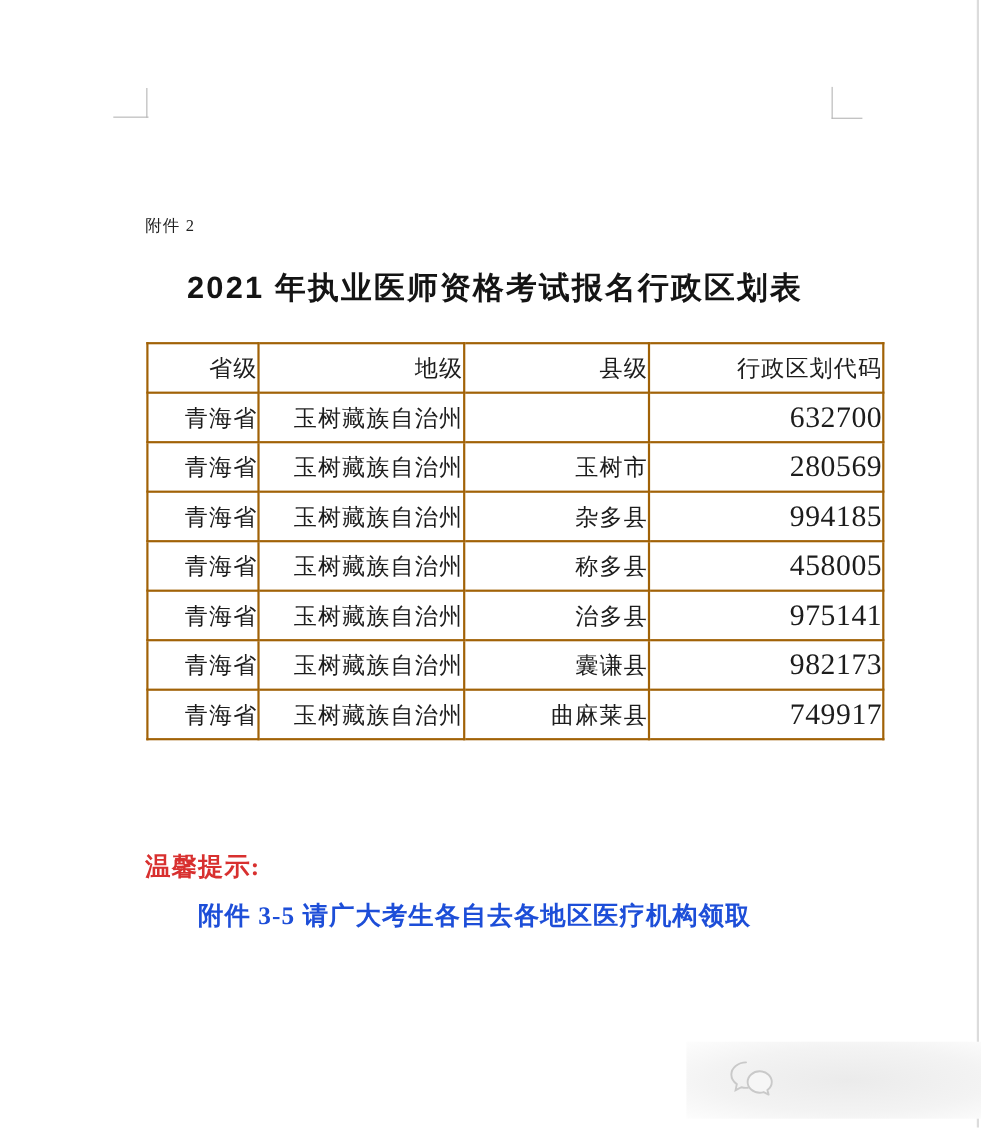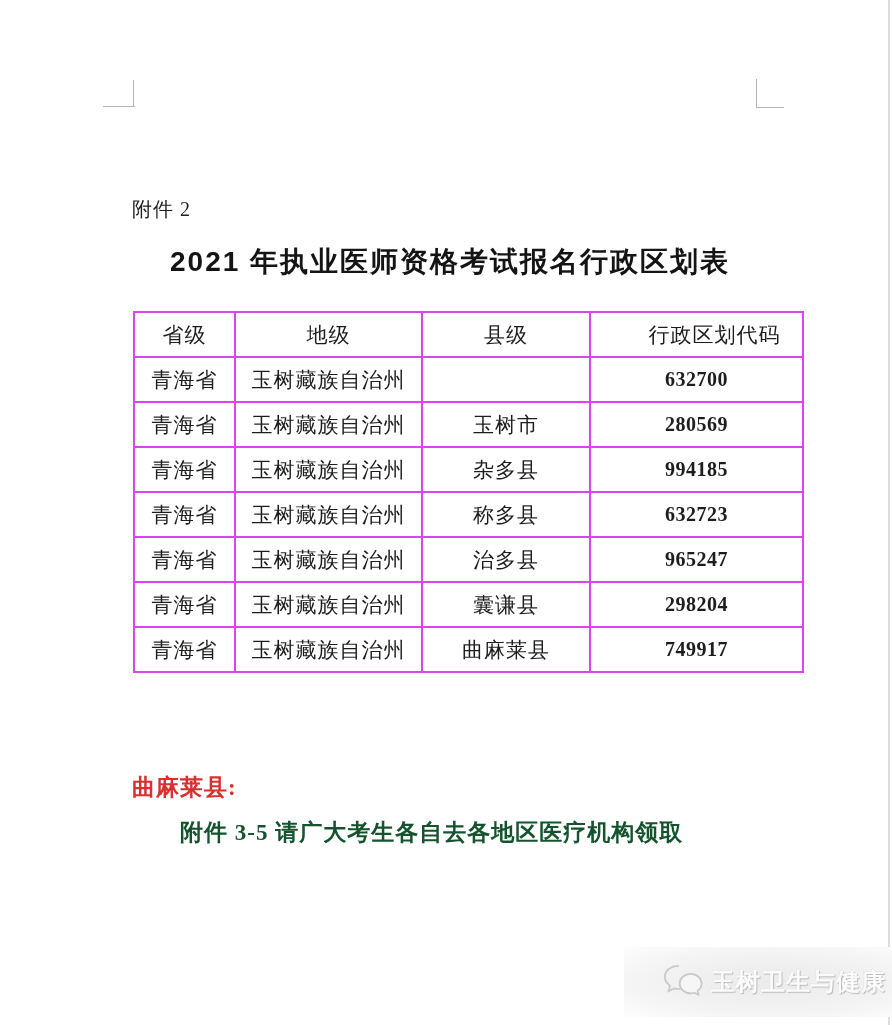--- a/index.html
+++ b/index.html
@@ -19,43 +19,43 @@
   }
   .mark { position:absolute; background:#b5b5b5; }
   .mark-tl-v { left:133px; top:80px;  width:1px; height:27px; }
   .mark-tl-h { left:103px; top:106px; width:32px; height:1px; }
   .mark-tr-v { left:756px; top:79px;  width:1px; height:29px; }
   .mark-tr-h { left:756px; top:107px; width:28px; height:1px; }
 
   
   .attachment-label {
     position:absolute; left:132px; top:196px;
-    font-size:20px; letter-spacing:1px; color:#222;
+    font-size:15px; letter-spacing:1px; color:#222;
   }
   .doc-title {
     position:absolute; left:170px; top:243px; width:600px;
     font-family:"Liberation Sans","DejaVu Sans",sans-serif;
     font-weight:bold; font-size:28px; letter-spacing:2px;
     color:#141414; white-space:nowrap;
   }
 
   
   table.region-table {
     position:absolute; left:133px; top:311px;
     width:625px; border-collapse:collapse; table-layout:fixed;
   }
   table.region-table th, table.region-table td {
-    border:2px solid #d946ef;
+    border:2px solid #a16207;
     height:43px; padding:0;
-    text-align:center; vertical-align:middle;
+    text-align:right; vertical-align:middle;
     font-size:21px; font-weight:normal;
     color:#1d1d1d; letter-spacing:1px;
     overflow:hidden; white-space:nowrap;
   }
-  table.region-table td.code-cell { letter-spacing:0.5px; font-size:20px;font-weight:bold; }
+  table.region-table td.code-cell { letter-spacing:0.5px; font-size:27px; }
 
   
   .notice-heading {
     position:absolute; left:132px; top:772px;
     font-size:23px; font-weight:bold; letter-spacing:1px;
   }
   .notice-body {
     position:absolute; left:180px; top:817px;
     font-size:23px; font-weight:bold; letter-spacing:1px;
     white-space:nowrap;
@@ -114,47 +114,46 @@
       <tr>
         <td>青海省</td>
         <td>玉树藏族自治州</td>
         <td>杂多县</td>
         <td class="code-cell">994185</td>
       </tr>
       <tr>
         <td>青海省</td>
         <td>玉树藏族自治州</td>
         <td>称多县</td>
-        <td class="code-cell">632723</td>
+        <td class="code-cell">458005</td>
       </tr>
       <tr>
         <td>青海省</td>
         <td>玉树藏族自治州</td>
         <td>治多县</td>
-        <td class="code-cell">965247</td>
+        <td class="code-cell">975141</td>
       </tr>
       <tr>
         <td>青海省</td>
         <td>玉树藏族自治州</td>
         <td>囊谦县</td>
-        <td class="code-cell">298204</td>
+        <td class="code-cell">982173</td>
       </tr>
       <tr>
         <td>青海省</td>
         <td>玉树藏族自治州</td>
         <td>曲麻莱县</td>
         <td class="code-cell">749917</td>
       </tr>
     </tbody>
 </table>
 
-<div class="notice-heading" style="color: rgb(216, 48, 47);">曲麻莱县:</div>
-<div class="notice-body" style="color: #14532d;">附件 3-5 请广大考生各自去各地区医疗机构领取</div>
+<div class="notice-heading" style="color: rgb(216, 48, 47);">温馨提示:</div>
+<div class="notice-body" style="color: #1d4ed8;">附件 3-5 请广大考生各自去各地区医疗机构领取</div>
 
 <div class="watermark-strip">
   <span style="display:inline-flex;">
     <svg width="42" height="40" viewBox="0 0 44 40" aria-hidden="true">
       <path d="M17 3 C9.3 3 3 8.2 3 14.6 c0 3.7 2 7 5.2 9.1 L7 29.5 l5.6 -2.8 c1.4 .4 2.9 .6 4.4 .6 .6 0 1.2 0 1.8 -.1" fill="none" stroke="#c9c9c9" stroke-width="1.8" stroke-linecap="round"></path>
       <path d="M30 11.5 c-6.4 0 -11.5 4.6 -11.5 10.2 0 5.6 5.1 10.2 11.5 10.2 1.3 0 2.6 -.2 3.8 -.6 l4.7 2.4 -1.2 -4.3 c2.6 -1.9 4.2 -4.7 4.2 -7.7 0 -5.6 -5.1 -10.2 -11.5 -10.2 z" fill="#f6f6f6" stroke="#c9c9c9" stroke-width="1.8" stroke-linejoin="round"></path>
     </svg>
   </span>
-  <span class="watermark-text">玉树卫生与健康</span>
 </div>
 
 </body></html>

